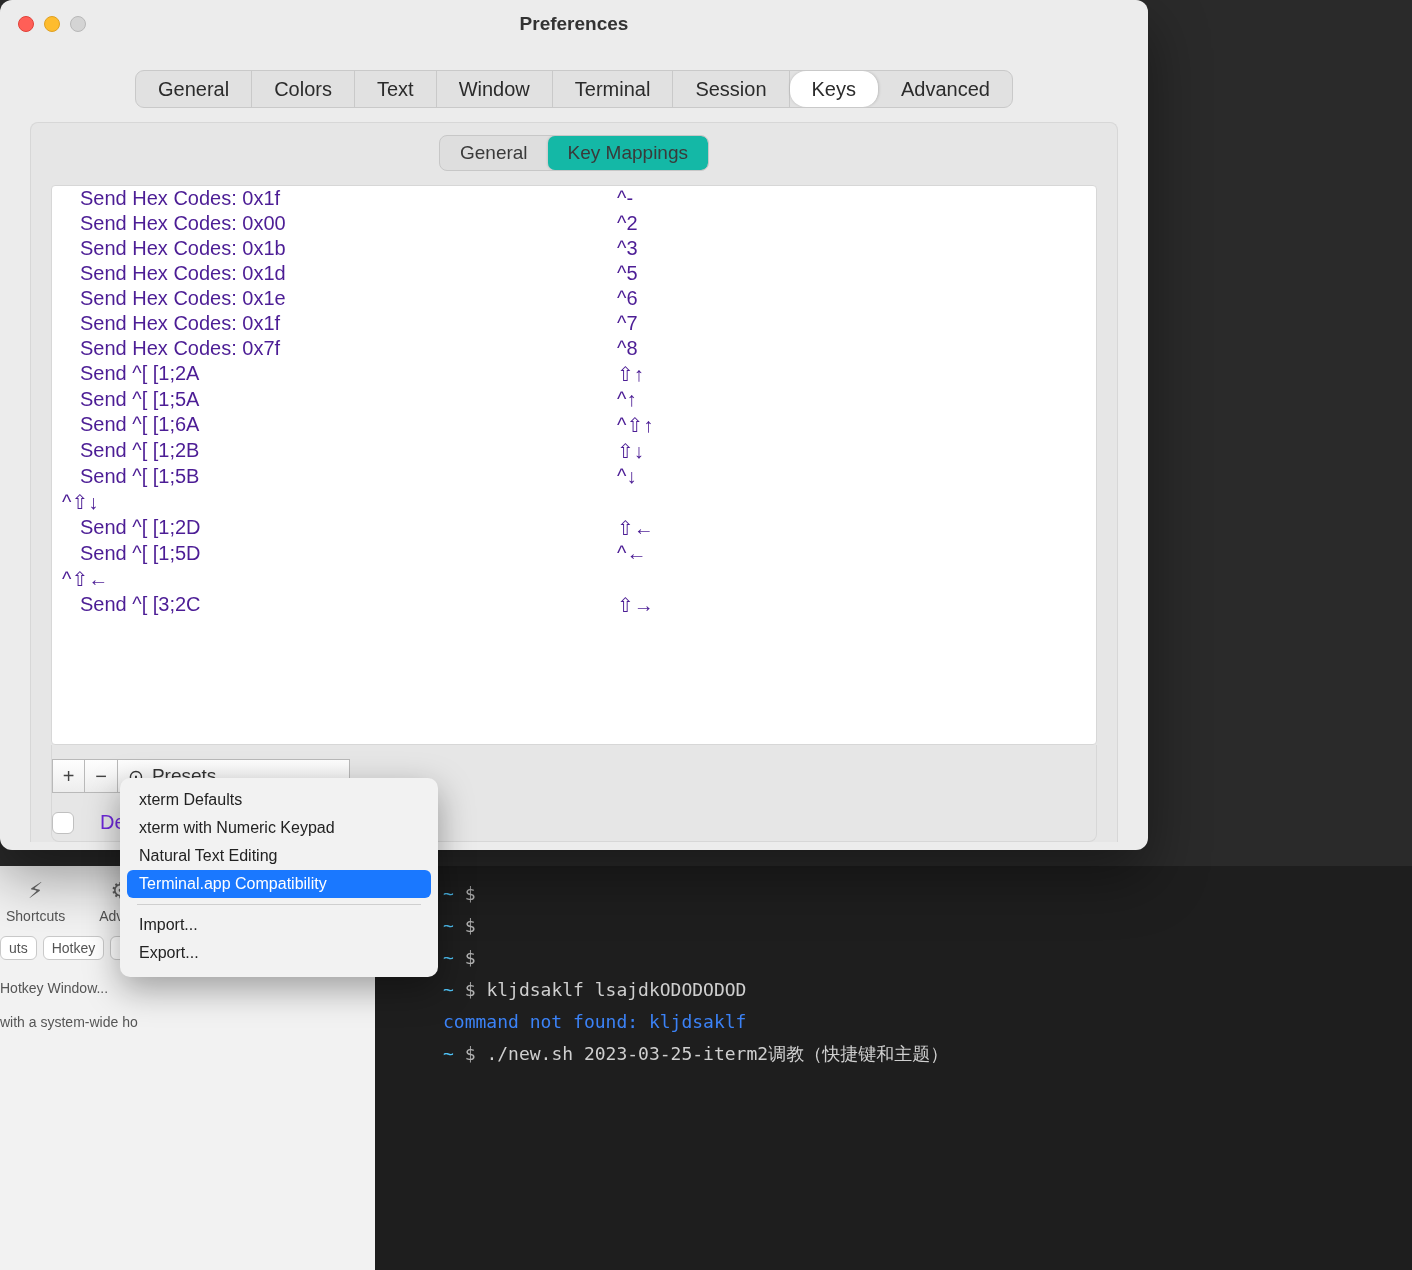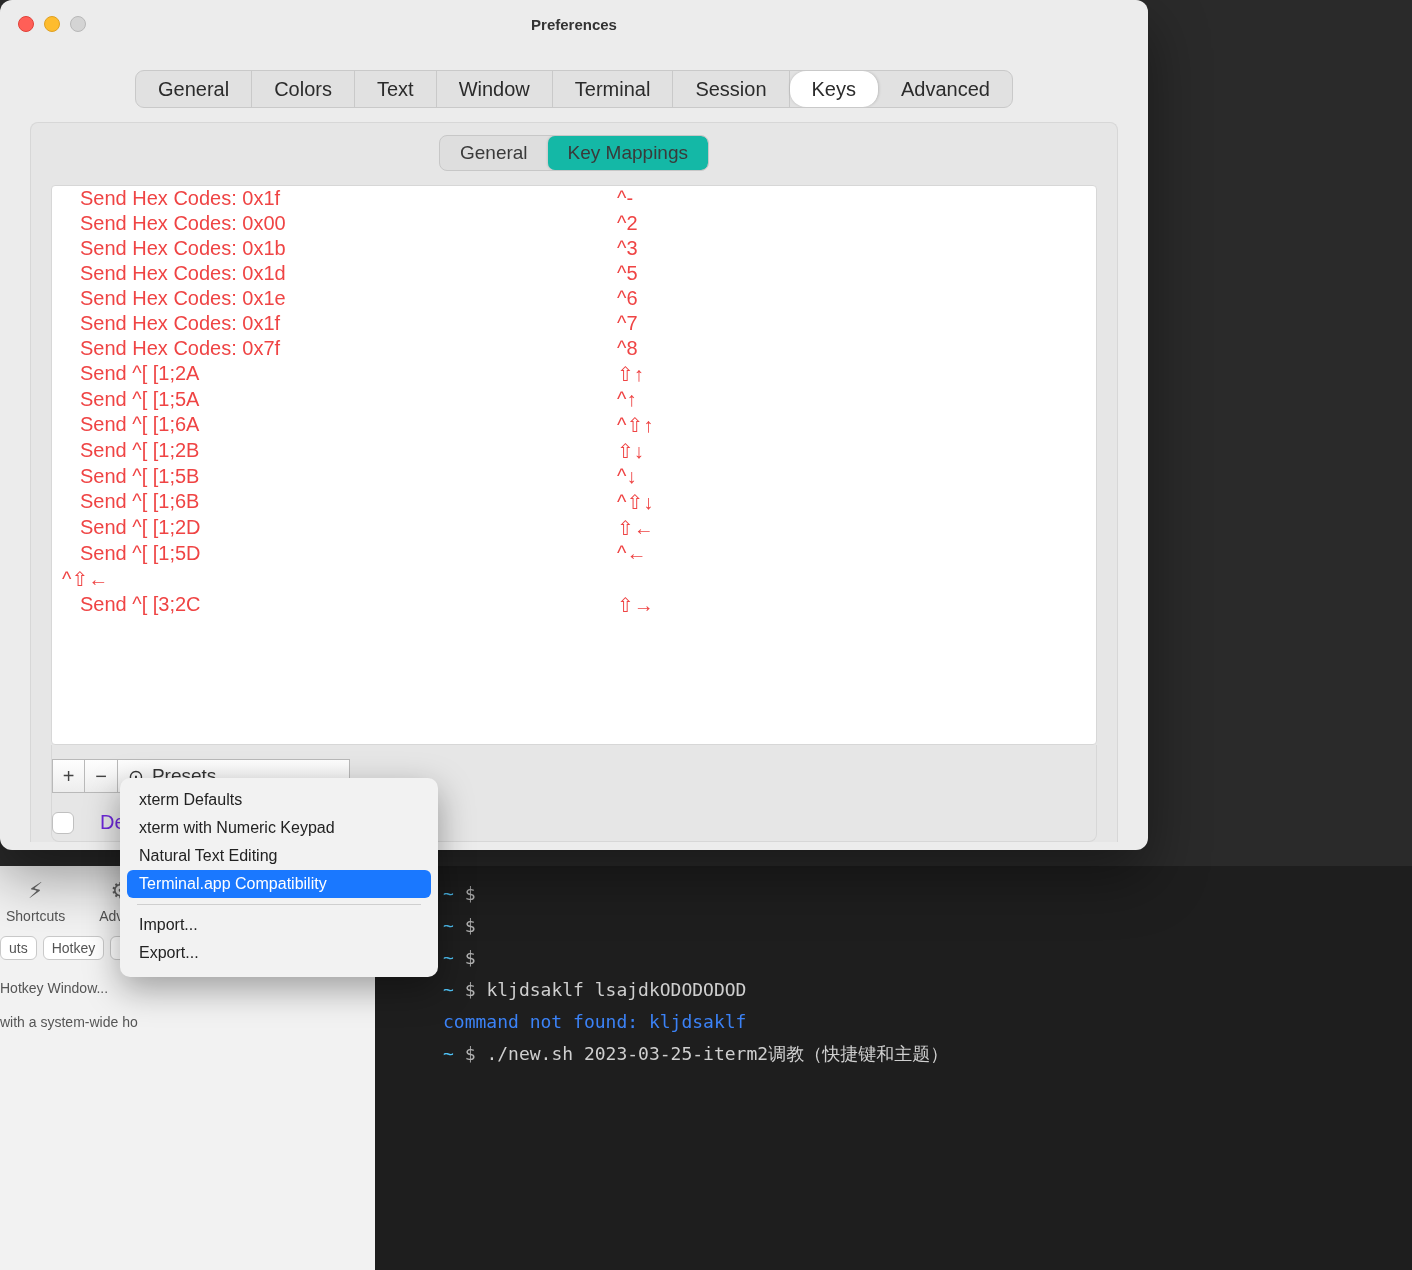--- a/index.html
+++ b/index.html
@@ -28,21 +28,21 @@
   .traffic {
     display: flex; gap: 10px;
     position: absolute; left: 18px; top: 16px;
   }
   .dot { width: 16px; height: 16px; border-radius: 50%; }
   .dot.red { background: #ff5f57; border:1px solid #e14138;}
   .dot.yellow { background: #febc2e; border:1px solid #dfa023;}
   .dot.gray { background: #d4d4d4; border:1px solid #b8b8b8;}
   .title {
     margin: 0 auto;
-    font-size: 15px;
+    font-size: 19px;
     font-weight: 600;
     color: #333;
   }
 
   .top-tabs {
     display: flex;
     justify-content: center;
     padding: 22px 0 0 0;
   }
   .top-tabs .segmented {
@@ -104,21 +104,21 @@
     overflow: hidden;
     border-radius: 4px;
     border: 1px solid #d7d7d7;
   }
   .table {
     width: 100%;
   }
   .row {
     display: flex;
     font-size: 20px;
-    color: #ef4444;
+    color: #4c1d95;
     padding: 1px 0;
   }
   .row .action {
     flex: 0 0 555px;
     padding-left: 28px;
   }
   .row .shortcut {
     flex: 1;
     padding-left: 10px;
   }
@@ -348,21 +348,20 @@
           </div>
           <div class="row">
             <div class="action">Send ^[ [1;2B</div>
             <div class="shortcut">⇧↓</div>
           </div>
           <div class="row">
             <div class="action">Send ^[ [1;5B</div>
             <div class="shortcut">^↓</div>
           </div>
           <div class="row">
-            <div class="action">Send ^[ [1;6B</div>
             <div class="shortcut">^⇧↓</div>
           </div>
           <div class="row">
             <div class="action">Send ^[ [1;2D</div>
             <div class="shortcut">⇧←</div>
           </div>
           <div class="row">
             <div class="action">Send ^[ [1;5D</div>
             <div class="shortcut">^←</div>
           </div>

